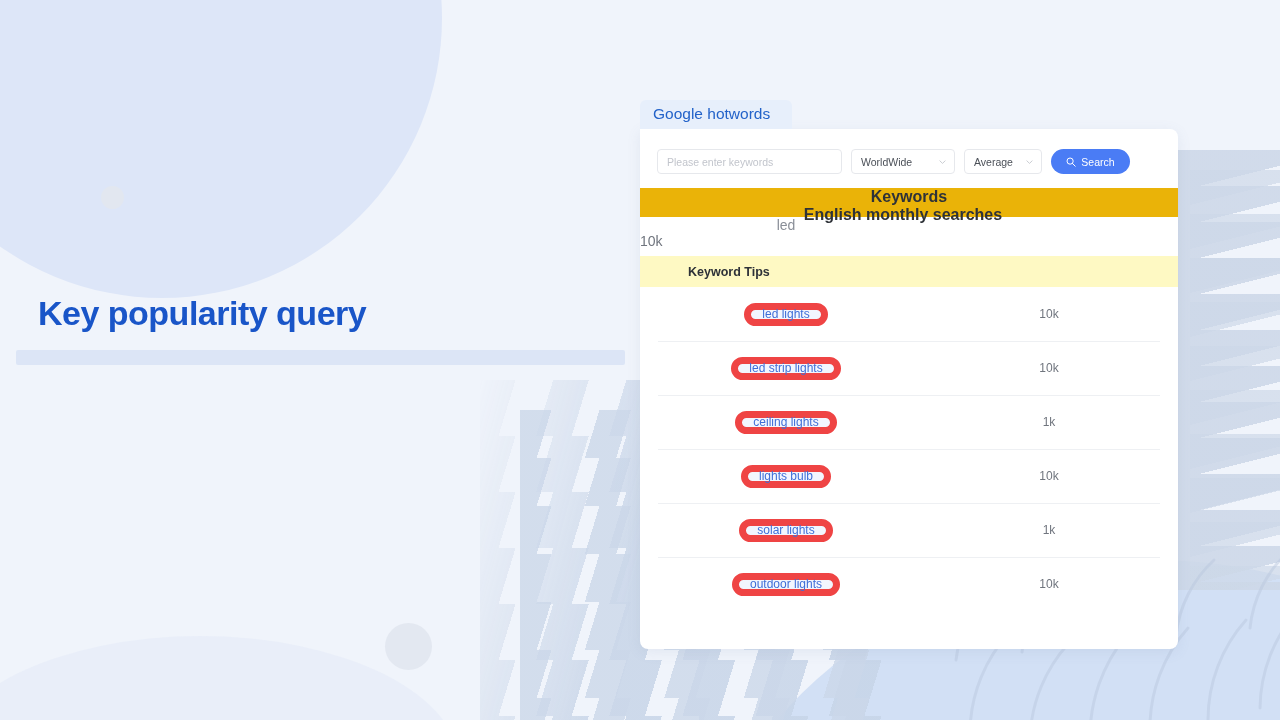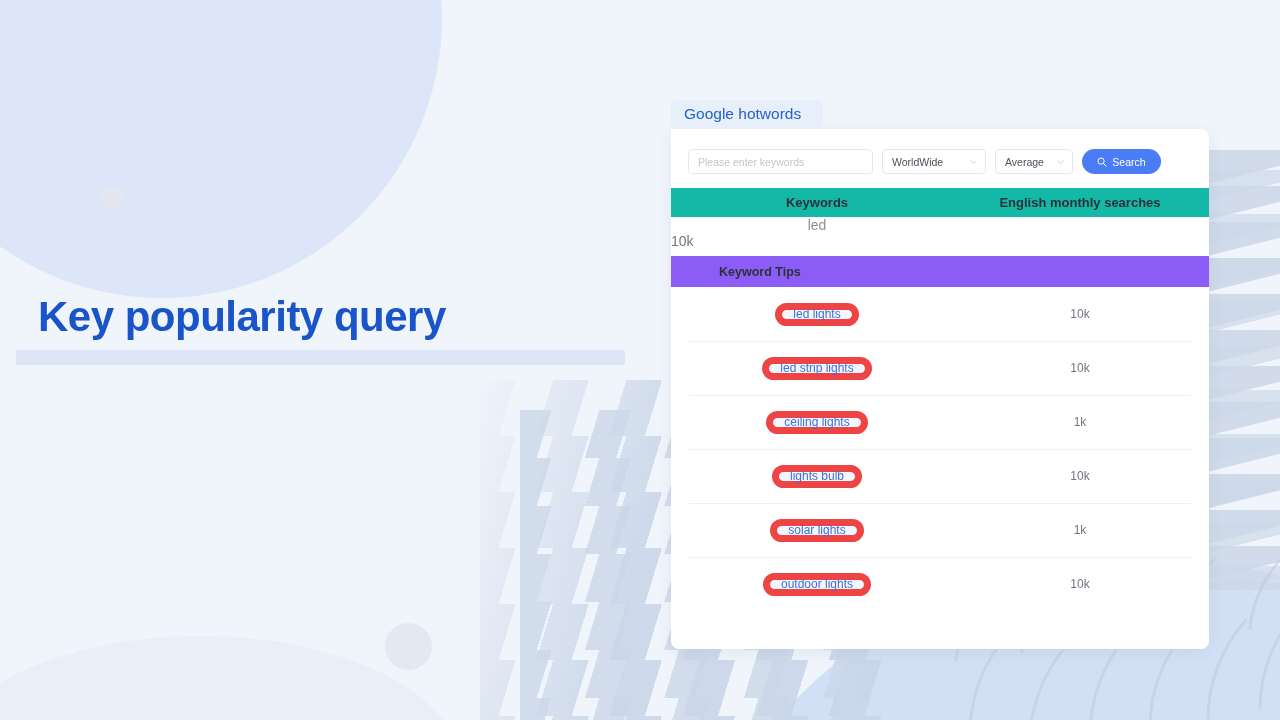--- a/index.html
+++ b/index.html
@@ -157,35 +157,34 @@
     top: 54px;
     width: 609px;
     height: 15px;
     background: #dce5f6;
     border-radius: 2px;
   }
   .headline-text {
     position: relative;
     margin: 0;
     padding-left: 38px;
-    font-size: 42px;
+    font-size: 34px;
     line-height: 1.0;
     font-weight: bold;
     color: #1955c8;
     letter-spacing: -0.5px;
     white-space: nowrap;
   }
 
   
   .app {
     position: absolute;
     left: 640px;
     top: 100px;
     width: 538px;
-    margin-left: 31px;
   }
   .tab-strip {
     height: 29px;
     display: flex;
     align-items: flex-end;
     padding-left: 0px;
   }
   .tab {
     background: #e7effb;
     color: #2262c9;
@@ -266,42 +265,43 @@
     justify-content: center;
     gap: 5px;
     cursor: pointer;
     padding: 0;
   }
   .search-btn .mag { width: 10px; height: 10px; display:block; }
 
   
   .thead {
     display: flex;
-    background: #14b8a6;
+    background: #eab308;
     height: 29px;
     align-items: center;
-    font-size: 13px;
+    font-size: 16px;
     font-weight: bold;
     color: #2e3238;
+    flex-direction: column;
   }
   .col-kw    { width: 292px; text-align: center; box-sizing: border-box; }
   .col-vol   { flex: 1;      text-align: center; box-sizing: border-box; padding-right: 12px;}
 
   .row-single {
     display: flex;
     align-items: flex-start;
     height: 39px;
     font-size: 14px;
     color: #8a8f98;
     flex-direction: column;
   }
   .row-single .col-vol { color: #70757e; }
 
   .section-head {
-    background: #8b5cf6;
+    background: #fef9c3;
     height: 31px;
     display: flex;
     align-items: center;
     font-size: 12.5px;
     font-weight: bold;
     color: #2e3238;
     padding-left: 48px;
     box-sizing: border-box;
   }
 

